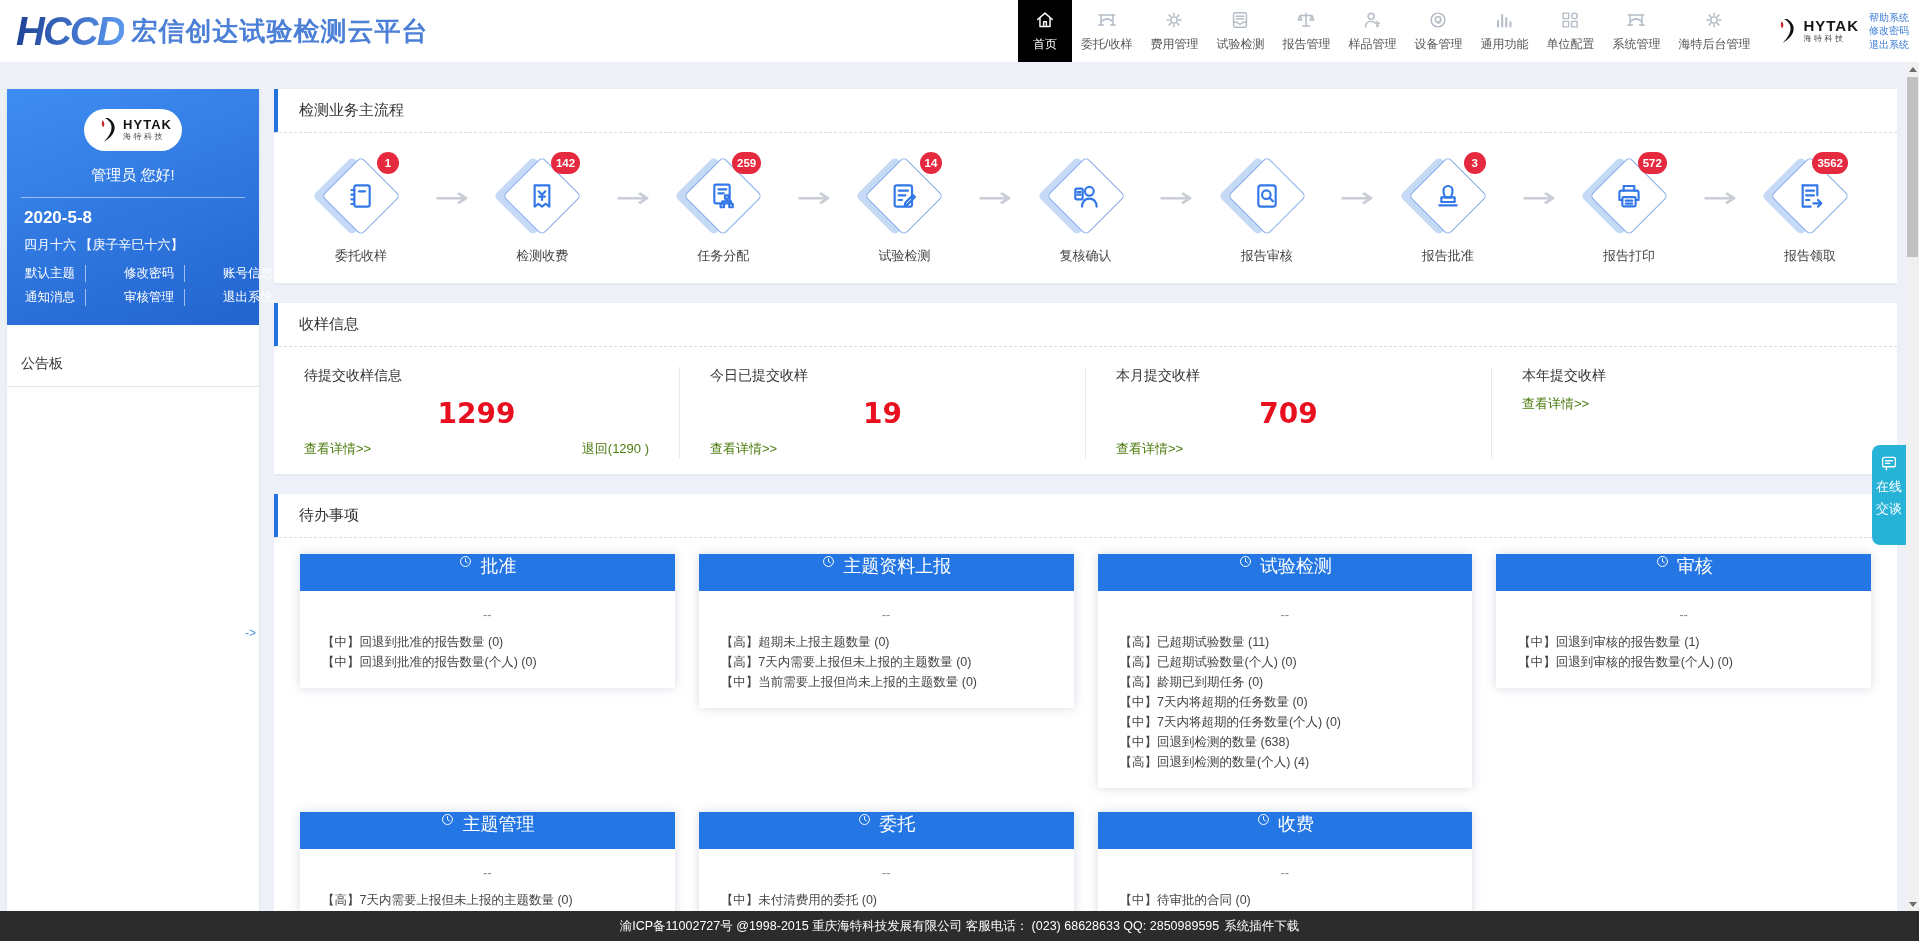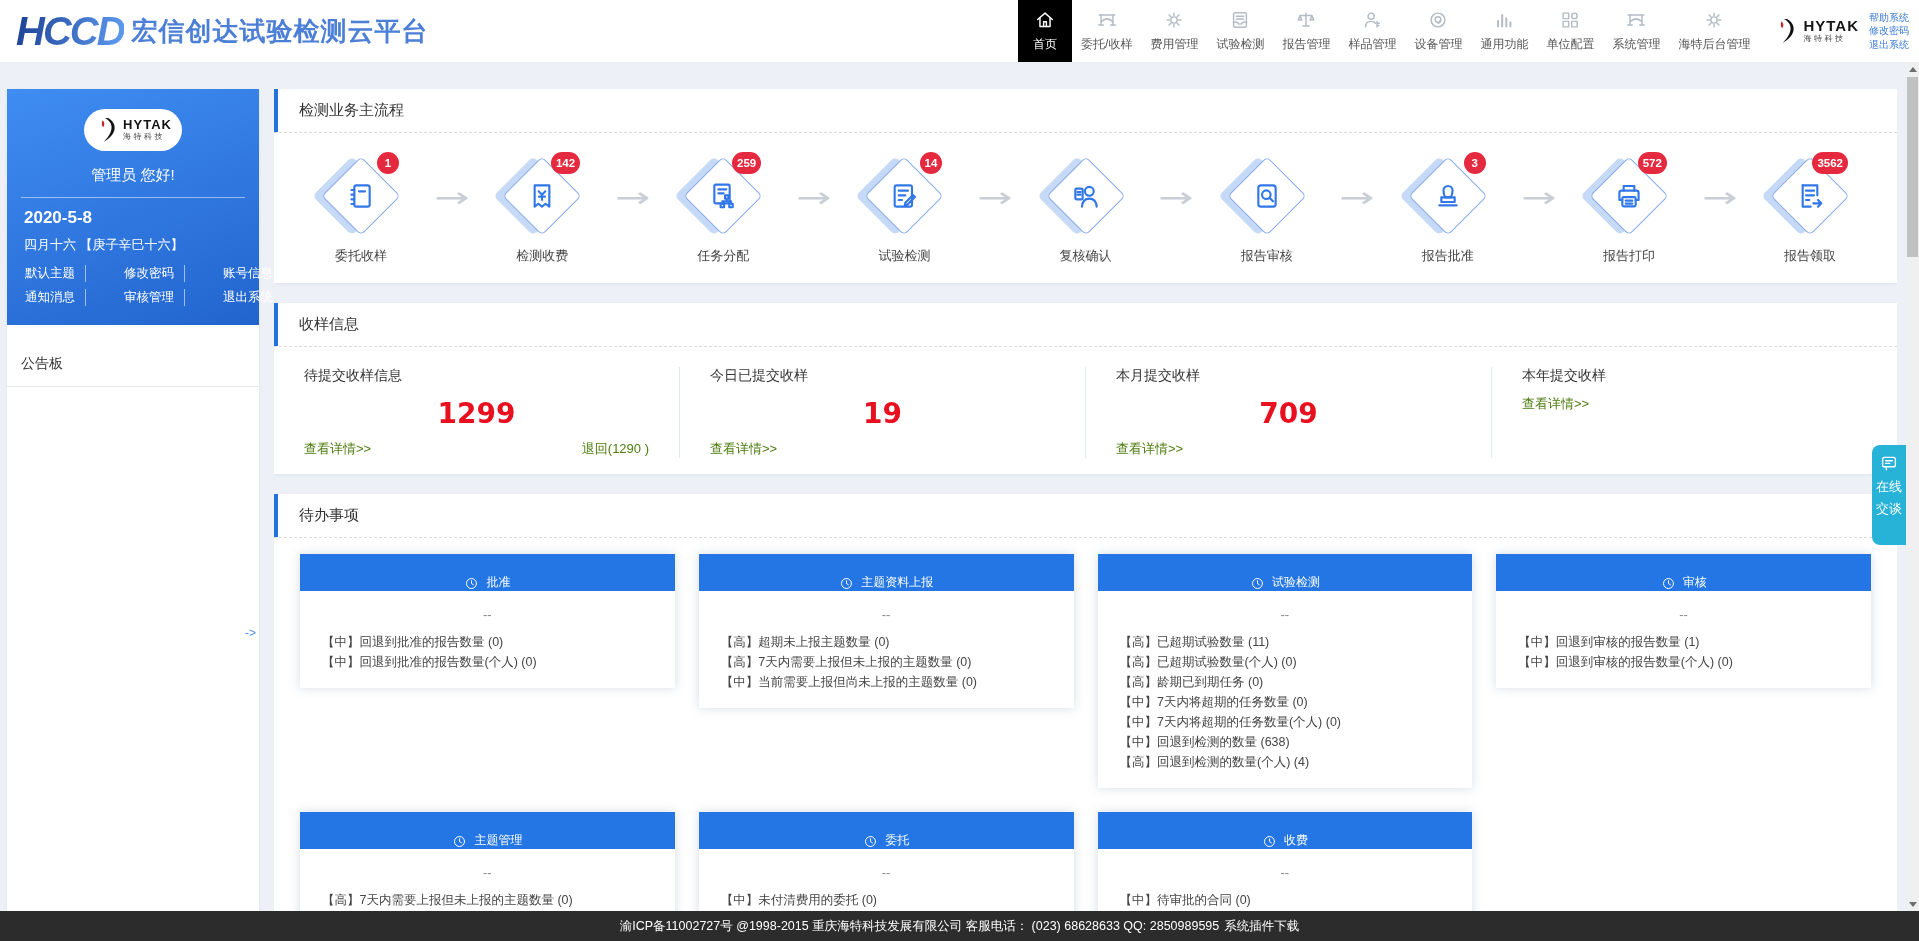--- a/index.html
+++ b/index.html
@@ -82,21 +82,21 @@
   .stat-label { font-size:14px; color:#333; }
   .stat-value { font-size:28px; font-weight:700; color:#e80f1f; text-align:center; margin-top:12px;
     font-family:"DejaVu Sans",sans-serif; }
   .stat-links { display:flex; justify-content:space-between; margin-top:10px; font-size:13px; color:#4d7c0f; }
   .stat-link { cursor:pointer; }
 
   
   .todo-grid { display:grid; grid-template-columns:repeat(4,1fr); gap:24px; padding:16px 26px 26px;
     align-items:start; }
   .todo-card { background:#fff; box-shadow:0 0 10px rgba(110,130,160,.28); }
-  .todo-head { height:37px; background:#2376e3; color:#fff; font-size:12px; display:flex; align-items:flex-end;
+  .todo-head { height:37px; background:#2376e3; color:#fff; font-size:18px; display:flex; align-items:flex-start;
     justify-content:center; gap:7px; cursor:pointer; }
   .todo-head svg { width:15px; height:15px; }
   .todo-body { padding:10px 22px 16px; }
   .todo-dash { text-align:center; color:#888; font-size:13px; margin:6px 0 10px; }
   .todo-item { font-size:12.5px; color:#444; line-height:1.6; }
 
   
   footer { position:absolute; left:0; bottom:0; width:1919px; height:30px; background:#2c2c2c; color:#fff;
     display:flex; align-items:center; justify-content:center; gap:5px; font-size:12.5px; z-index:6; }
   .footer-link { cursor:pointer; }

